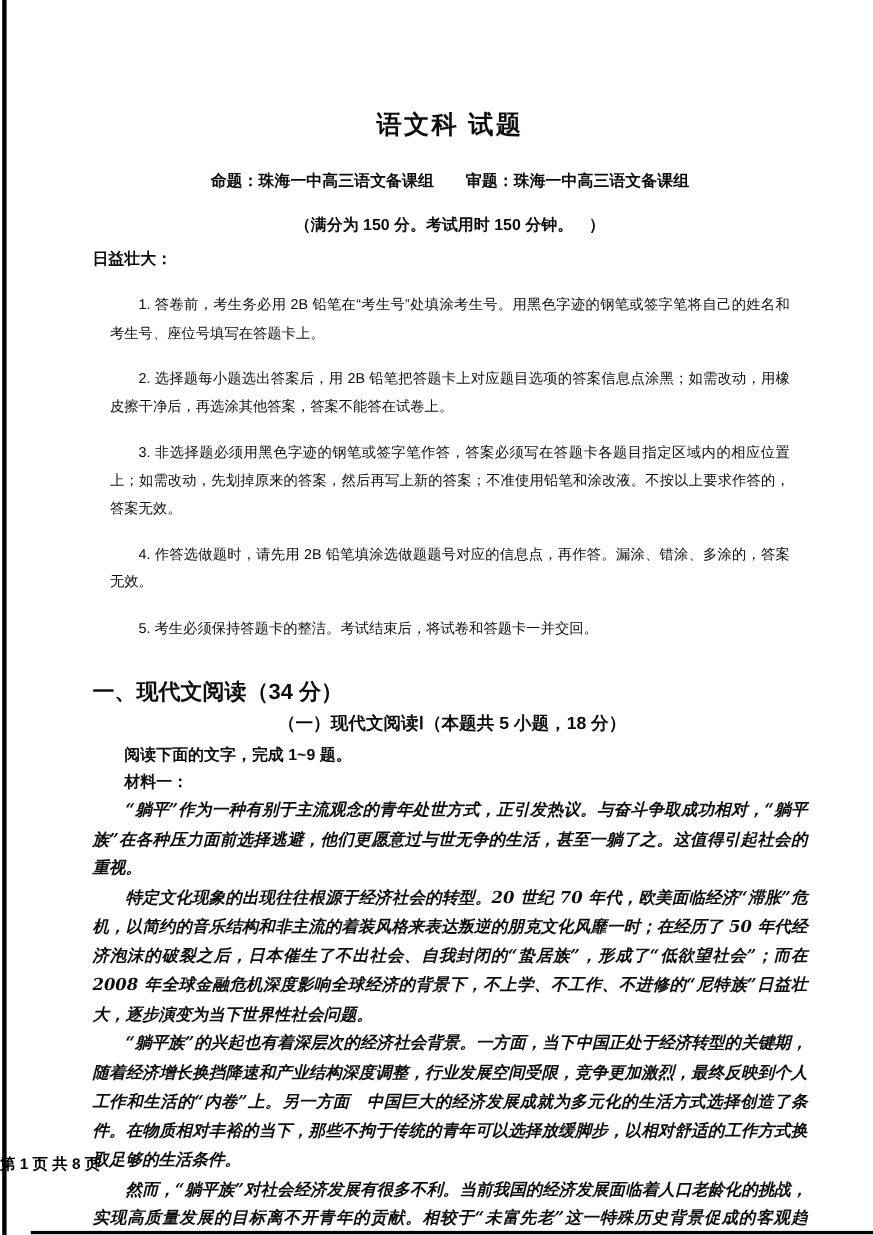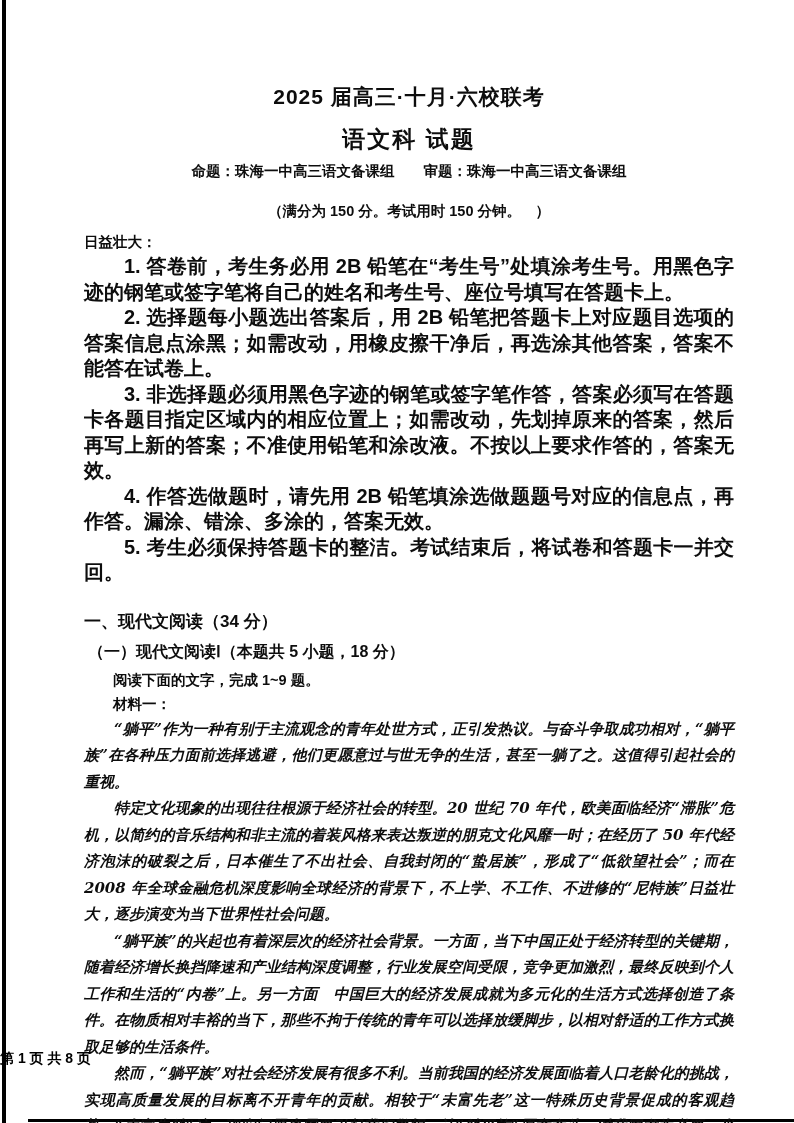--- a/index.html
+++ b/index.html
@@ -51,56 +51,57 @@
     font-weight: bold;
     font-size: 23px;
     letter-spacing: 2px;
     margin-top: 15px;
     line-height: 28px;
   }
   .committee {
     text-align: center;
     font-weight: bold;
     font-size: 14.5px;
-    margin-top: 8px;
+    margin-top: 28px;
     line-height: 20px;
   }
   .score-note {
     text-align: center;
     font-weight: bold;
     font-size: 14.5px;
     line-height: 20px;
     margin-top: 20px;
   }
   .notice-heading {
     font-weight: bold;
     font-size: 14.5px;
     margin-top: 9px;
     line-height: 24px;
   }
   .notice-item {
-    font-weight: bold;
-    font-size: 20px;
+    font-weight: normal;
+    font-size: 13px;
     line-height: 25.5px;
     text-align: justify;
     text-indent: 2em;
-    margin: 0;
+    margin: 16px;
   }
   .section-heading {
     font-weight: bold;
-    font-size: 17px;
-    margin-top: 23px;
+    font-size: 20px;
+    margin-top: 33px;
     line-height: 26px;
   }
   .section-subheading {
     font-weight: bold;
     font-size: 16px;
     margin-top: 4px;
     line-height: 25px;
     padding-left: 4px;
+    text-align: center;
   }
   .reading-instruction {
     font-weight: bold;
     font-size: 14.5px;
     margin-top: 4px;
     line-height: 24px;
     padding-left: 2em;
   }
   .material-label {
     font-weight: bold;
@@ -128,21 +129,20 @@
     color: #000;
   }
 </style>
 </head>
 <body>
 
 <div class="scan-left-edge"></div>
 <div class="scan-bottom-edge"></div>
 
 <div class="content">
-  <div class="doc-title">2025 届高三·十月·六校联考</div>
   <div class="doc-subtitle">语文科 试题</div>
   <div class="committee">命题：珠海一中高三语文备课组　　审题：珠海一中高三语文备课组</div>
   <div class="score-note">（满分为 150 分。考试用时 150 分钟。　）</div>
 
   <div class="notice-heading">日益壮大：</div>
   <p class="notice-item">1. 答卷前，考生务必用 2B 铅笔在“考生号”处填涂考生号。用黑色字迹的钢笔或签字笔将自己的姓名和考生号、座位号填写在答题卡上。</p>
   <p class="notice-item">2. 选择题每小题选出答案后，用 2B 铅笔把答题卡上对应题目选项的答案信息点涂黑；如需改动，用橡皮擦干净后，再选涂其他答案，答案不能答在试卷上。</p>
   <p class="notice-item">3. 非选择题必须用黑色字迹的钢笔或签字笔作答，答案必须写在答题卡各题目指定区域内的相应位置上；如需改动，先划掉原来的答案，然后再写上新的答案；不准使用铅笔和涂改液。不按以上要求作答的，答案无效。</p>
   <p class="notice-item">4. 作答选做题时，请先用 2B 铅笔填涂选做题题号对应的信息点，再作答。漏涂、错涂、多涂的，答案无效。</p>
   <p class="notice-item">5. 考生必须保持答题卡的整洁。考试结束后，将试卷和答题卡一并交回。</p>

